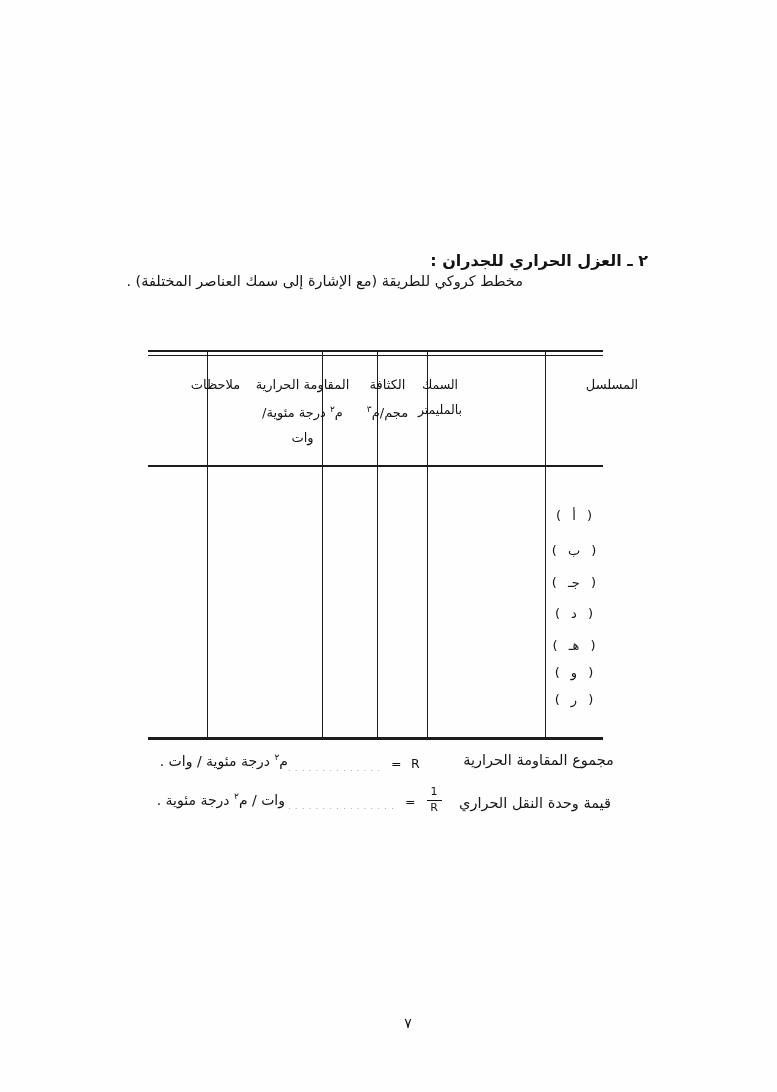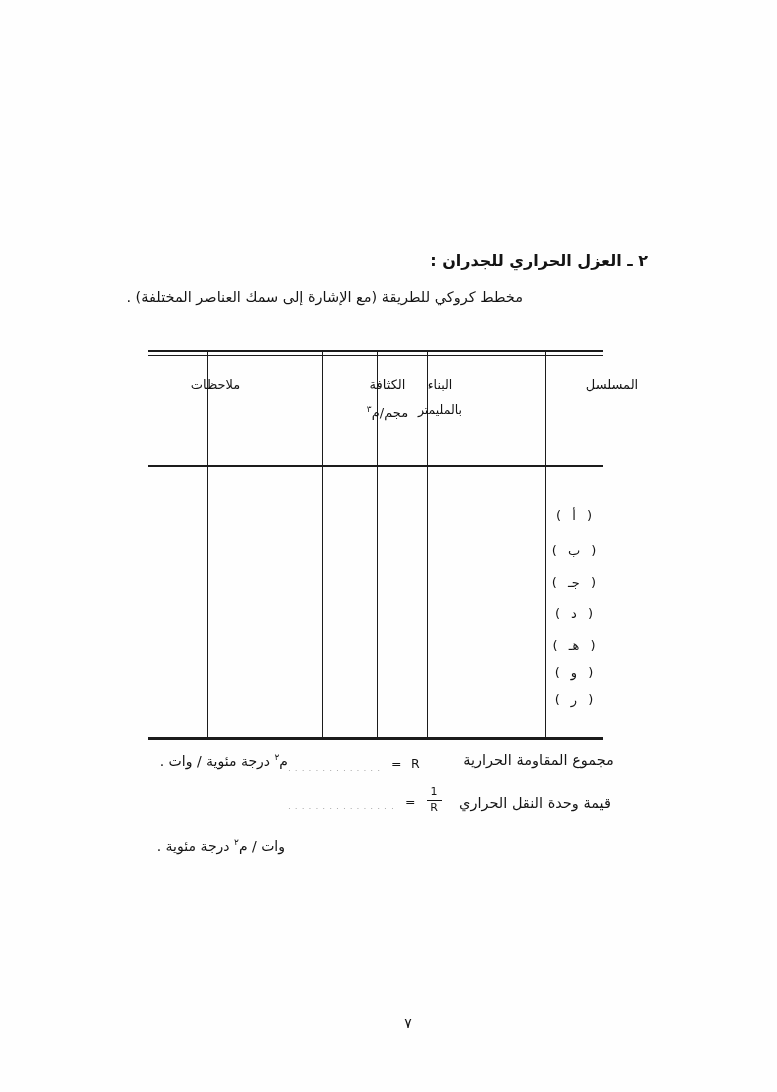--- a/index.html
+++ b/index.html
@@ -18,21 +18,21 @@
   }
   .abs{position:absolute;}
   
   .heading{
     top:251px; right:177px;
     font-size:16px; font-weight:bold;
     direction:rtl; white-space:nowrap;
     letter-spacing:0.5px;
   }
   .subheading{
-    top:289px; left:147px; width:376px;
+    top:273px; left:147px; width:376px;
     font-size:14.5px; direction:rtl; 
     white-space:nowrap;
   }
   
   .table-wrap{ left:148px; top:350px; width:455px; height:392px; }
   .hline{ position:absolute; left:0; width:455px; background:#1c1c1c; }
   .hline.t1{ top:0; height:2px; }
   .hline.t2{ top:5px; height:1px; }
   .hline.sep{ top:115px; height:2px; }
   .hline.bot{ top:387px; height:3px; }
@@ -66,21 +66,21 @@
     display:inline-flex; flex-direction:column; align-items:center;
     font-size:11px; line-height:1.25;
   }
   .frac .num{ border-bottom:1px solid #141414; padding:0 4px 1px; }
   .dots{ font-size:9px; letter-spacing:4px; color:#a8a8a8; white-space:nowrap; overflow:hidden; }
   .f1-dots{ left:288px; top:763px; width:100px; }
   .f2-dots{ left:288px; top:801px; width:114px; }
   .f-unit{ font-size:14px; direction:rtl; text-align:right; white-space:nowrap; }
   .f-unit sup{ font-size:9px; }
   .f1-unit{ left:150px; top:752px; width:138px; }
-  .f2-unit{ left:150px; top:791px; width:135px;margin-top:46px; }
+  .f2-unit{ left:150px; top:791px; width:135px; }
   
   .pagenum{ left:393px; top:1015px; width:30px; text-align:center; font-size:14px; }
 </style>
 </head>
 <body>
 
 <div class="page">
 
   <div class="abs heading">٢ ـ العزل الحراري للجدران :</div>
 
@@ -96,29 +96,34 @@
     <div class="vline v3"></div>
     <div class="vline v4"></div>
     <div class="vline v5"></div>
 
     <div class="th col-serial-h">
       <span>المسلسل</span>
     </div>
 
 
     <div class="th col-thickness-h">
-      <div>البناء</div>
+      <div>السمك</div>
       <div>بالمليمتر</div>
     </div>
 
     <div class="th col-density-h">
       <div>الكثافة</div>
       <div><span>مجم/م</span><sup>٣</sup></div>
     </div>
 
+    <div class="th col-resist-h">
+      <div>المقاومة الحرارية</div>
+      <div><span>م</span><sup>٢</sup><span> درجة مئوية/</span></div>
+      <div>وات</div>
+    </div>
 
     <div class="th col-notes-h">
       <span>ملاحظات</span>
     </div>
 
     <div class="srow r0">( أ )</div>
     <div class="srow r1">( ب )</div>
     <div class="srow r2">( جـ )</div>
     <div class="srow r3">( د )</div>
     <div class="srow r4">( هـ )</div>

